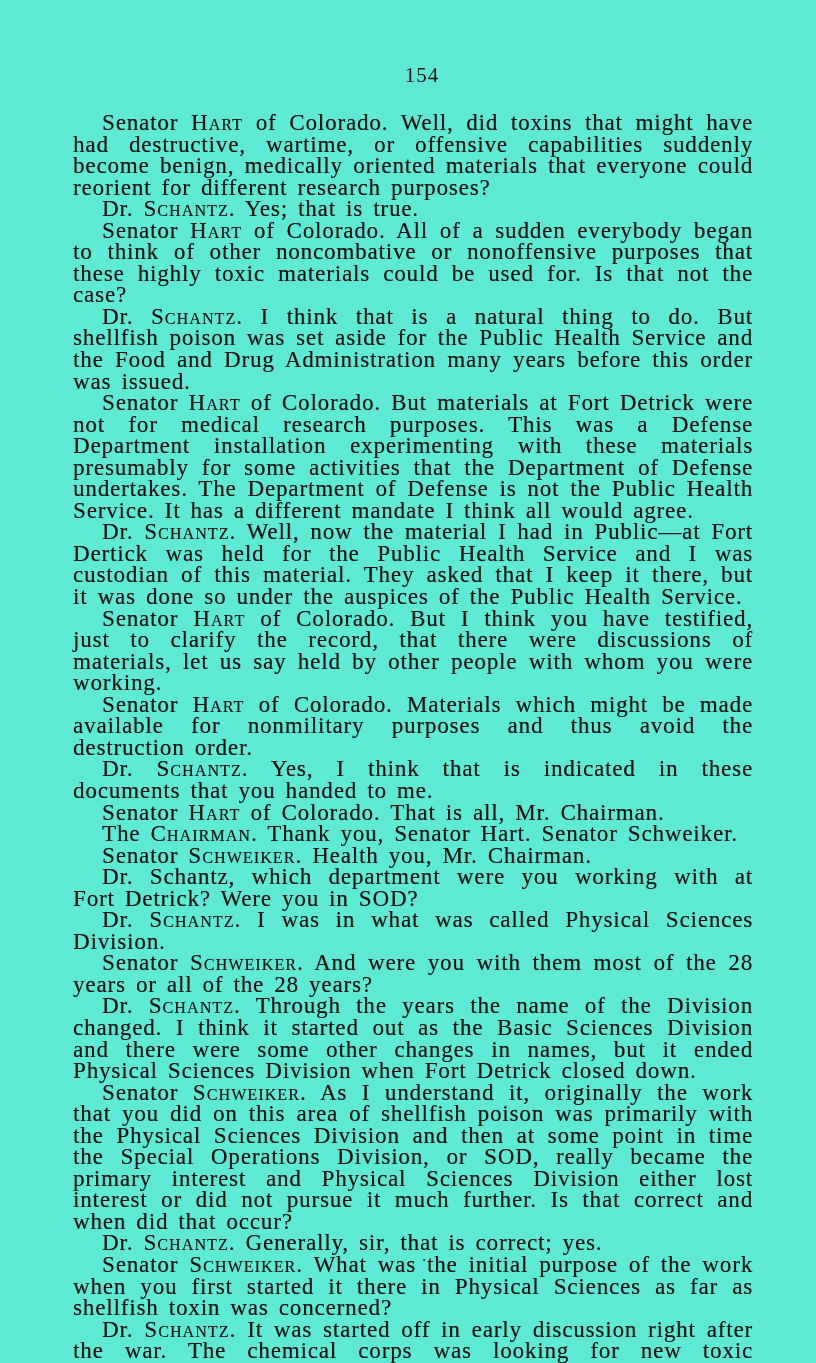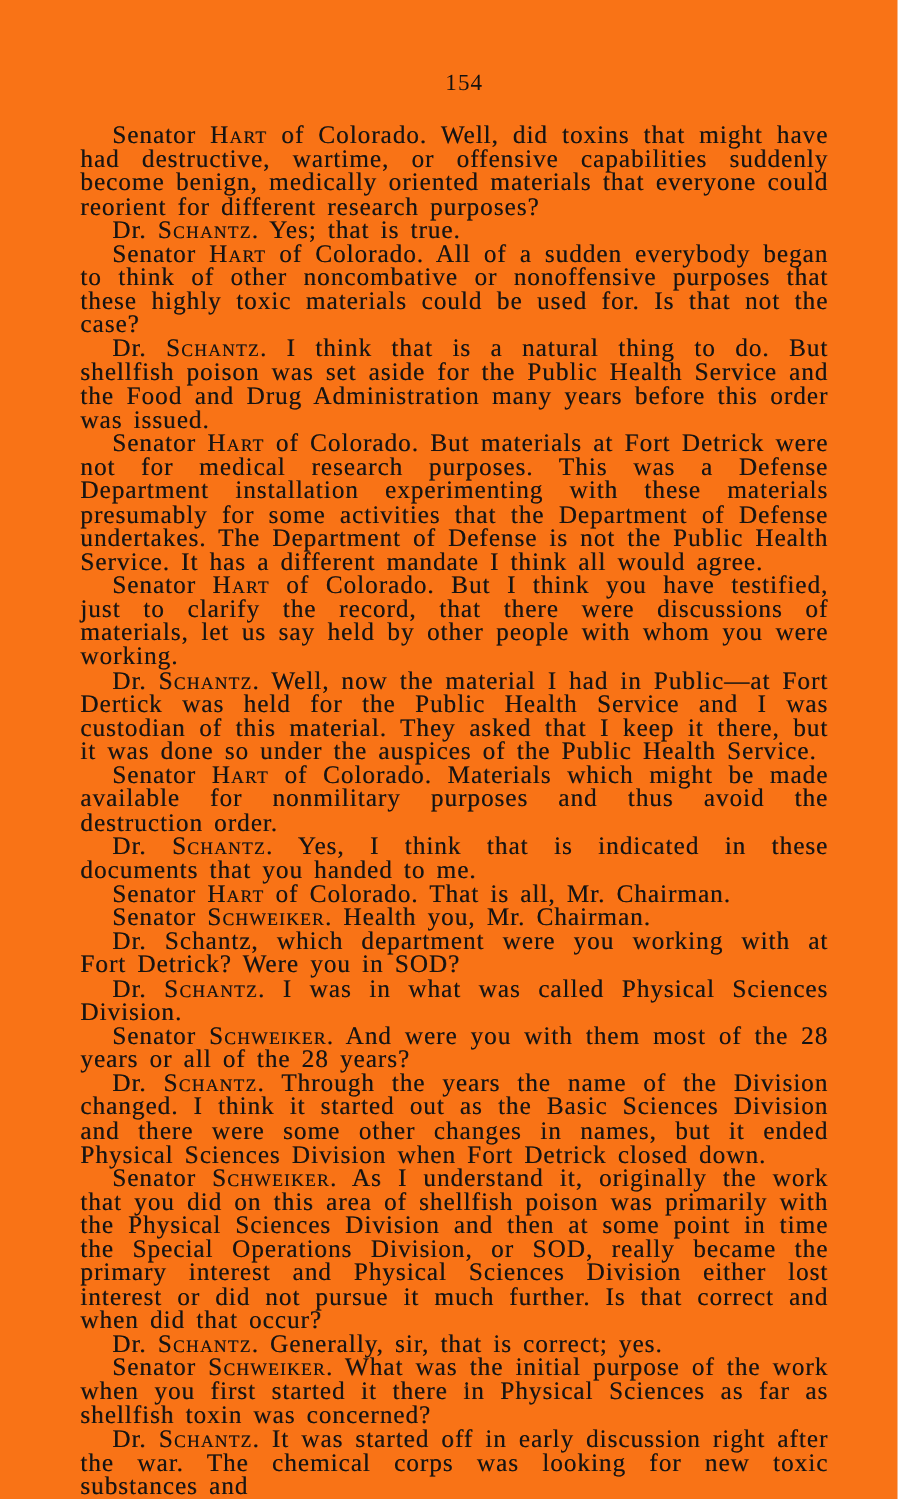--- a/index.html
+++ b/index.html
@@ -5,21 +5,21 @@
   html, body {
     margin: 0;
     padding: 0;
     background: #f4f4f2;
   }
   .page {
     position: relative;
     width: 816px;
     height: 1363px;
     margin: 0 auto;
-    background: #f97316;
+    background: #5eead4;
     color: #161413;
     font-family: "Liberation Serif", "DejaVu Serif", serif;
     overflow: hidden;
   }
   .page-number {
     position: absolute;
     top: 63px;
     left: 0;
     width: 100%;
     text-align: center;
@@ -77,40 +77,43 @@
 
   <p class="para">
     <span>Dr. </span><span class="sc">Schantz</span><span>. </span><span>I think that is a natural thing to do. But shellfish poison was set aside for the Public Health Service and the Food and Drug Administration many years before this order was issued.</span>
   </p>
 
   <p class="para">
     <span>Senator </span><span class="sc">Hart</span><span> of Colorado. </span><span>But materials at Fort Detrick were not for medical research purposes. This was a Defense Department installation experimenting with these materials presumably for some activities that the Department of Defense undertakes. The Department of Defense is not the Public Health Service. It has a different mandate I think all would agree.</span>
   </p>
 
   <p class="para">
-    <span>Senator </span><span class="sc">Hart</span><span> of Colorado. </span><span>But I think you have testified, just to clarify the record, that there were discussions of materials, let us say held by other people with whom you were working.</span>
+    <span>Dr. </span><span class="sc">Schantz</span><span>. </span><span>Well, now the material I had in Public—at Fort Dertick was held for the Public Health Service and I was custodian of this material. They asked that I keep it there, but it was done so under the auspices of the Public Health Service.</span>
   </p>
 
   <p class="para">
-    <span>Dr. </span><span class="sc">Schantz</span><span>. </span><span>Well, now the material I had in Public—at Fort Dertick was held for the Public Health Service and I was custodian of this material. They asked that I keep it there, but it was done so under the auspices of the Public Health Service.</span>
+    <span>Senator </span><span class="sc">Hart</span><span> of Colorado. </span><span>But I think you have testified, just to clarify the record, that there were discussions of materials, let us say held by other people with whom you were working.</span>
   </p>
 
 
   <p class="para">
     <span>Senator </span><span class="sc">Hart</span><span> of Colorado. </span><span>Materials which might be made available for nonmilitary purposes and thus avoid the destruction order.</span>
   </p>
 
   <p class="para">
     <span>Dr. </span><span class="sc">Schantz</span><span>. </span><span>Yes, I think that is indicated in these documents that you handed to me.</span>
   </p>
 
   <p class="para">
     <span>Senator </span><span class="sc">Hart</span><span> of Colorado. </span><span>That is all, Mr. Chairman.</span>
   </p>
 
+  <p class="para">
+    <span>The </span><span class="sc">Chairman</span><span>. </span><span>Thank you, Senator Hart. Senator Schweiker.</span>
+  </p>
 
   <p class="para">
     <span>Senator </span><span class="sc">Schweiker</span><span>. </span><span>Health you, Mr. Chairman.</span>
   </p>
 
   <p class="para">
     <span></span><span class="sc"></span><span></span><span>Dr. Schantz, which department were you working with at Fort Detrick? Were you in SOD?</span>
   </p>
 
   <p class="para">

